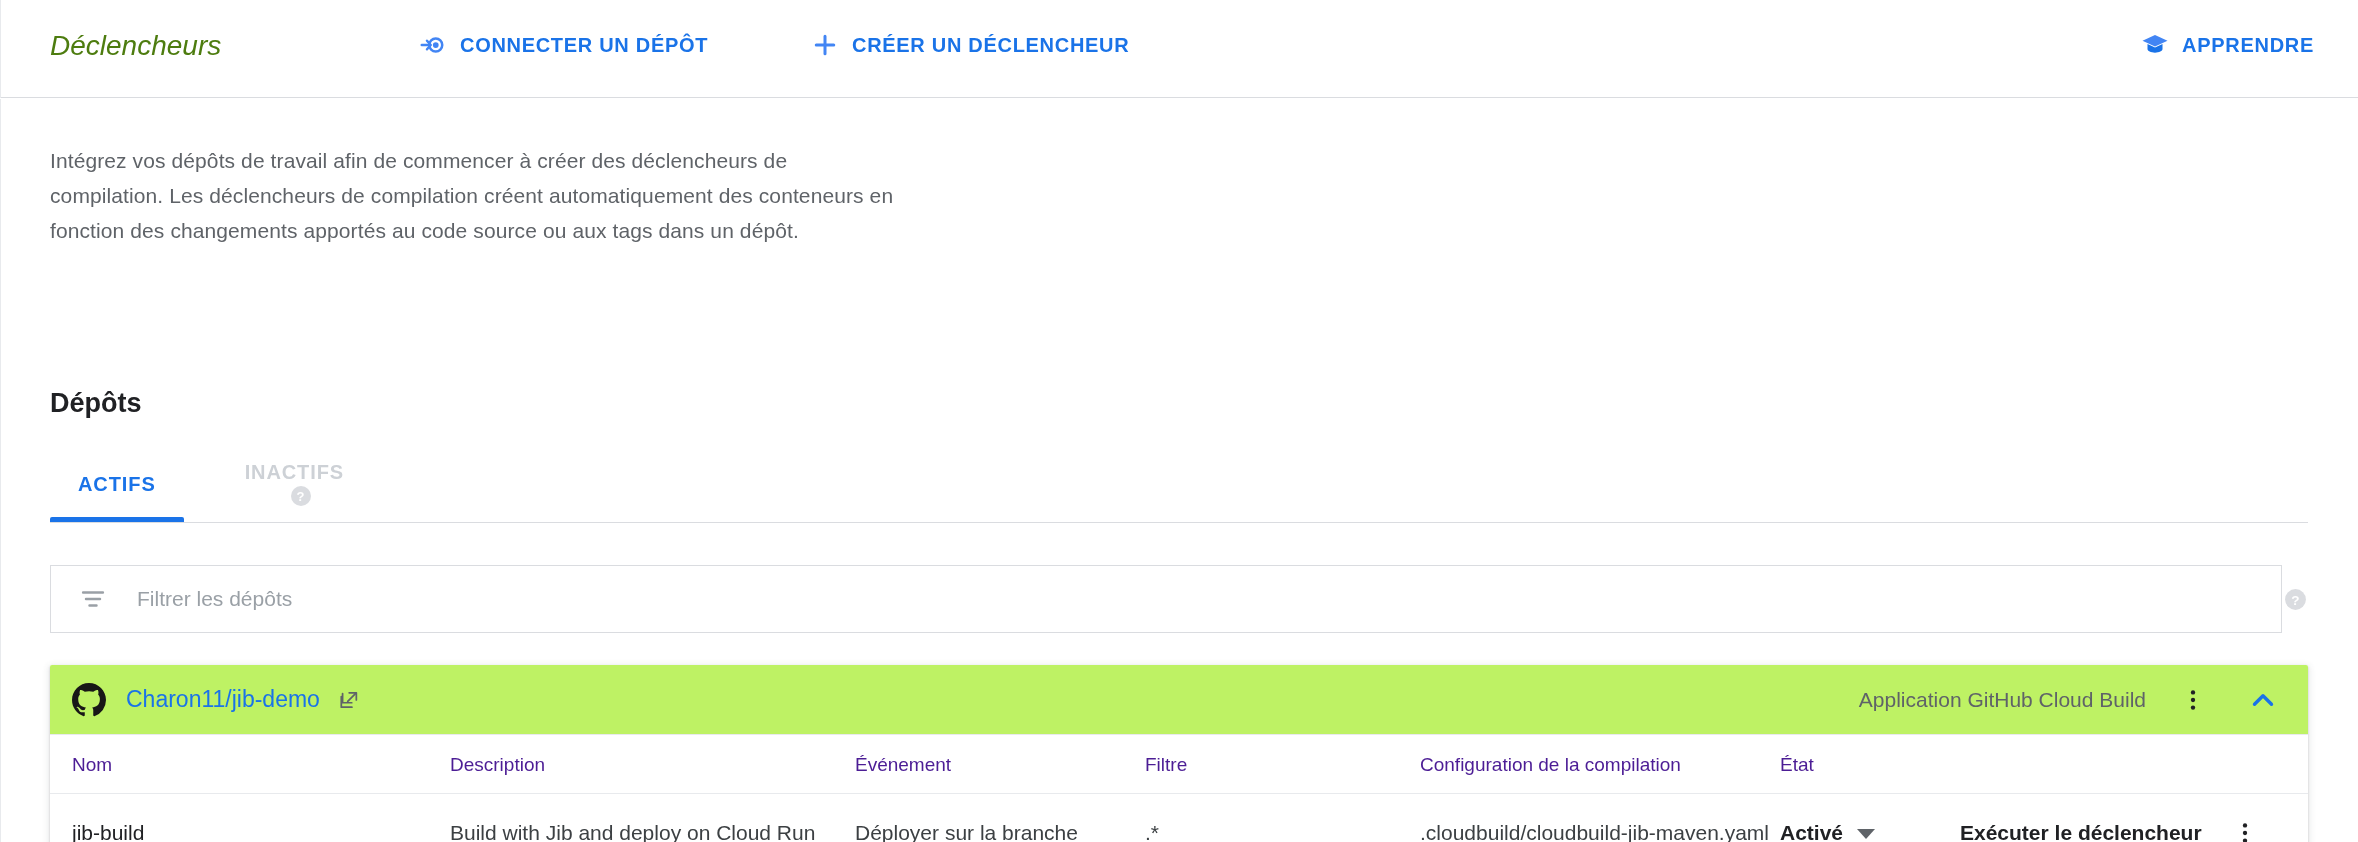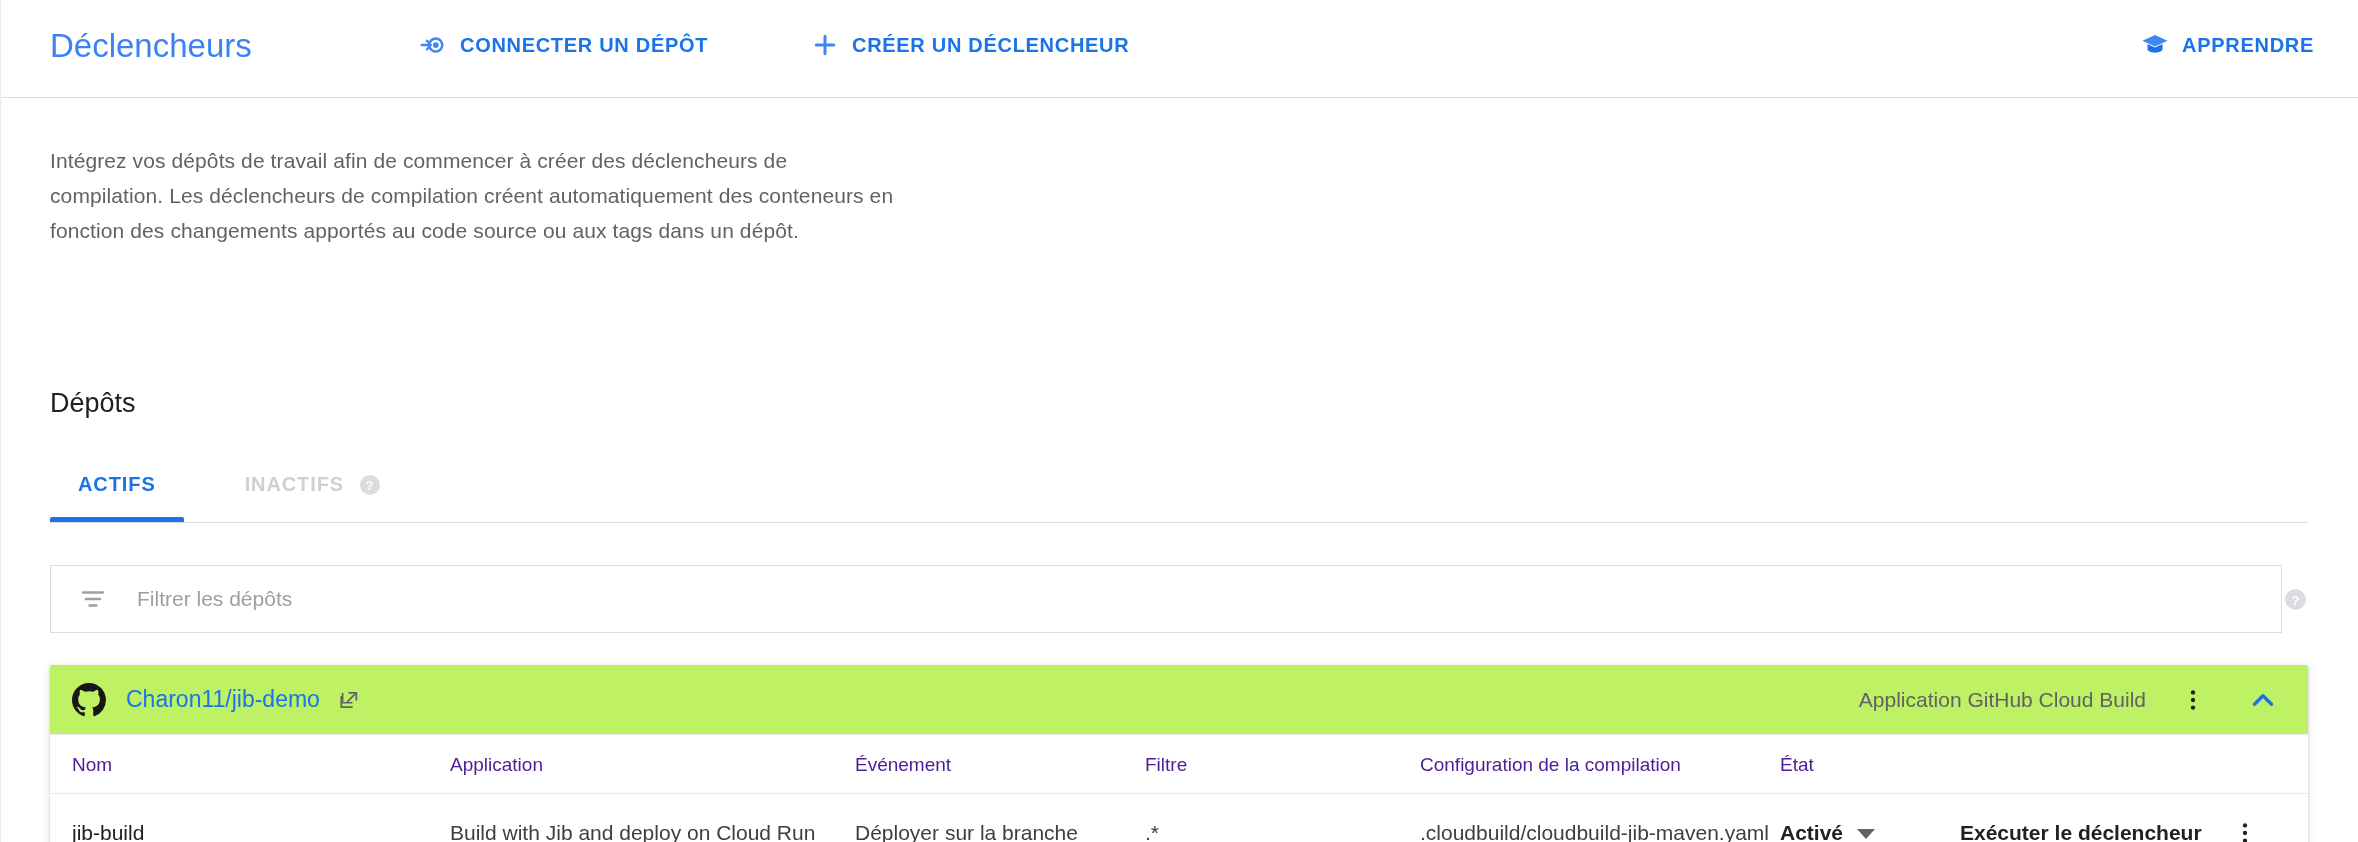--- a/index.html
+++ b/index.html
@@ -28,25 +28,26 @@
     align-items: center;
   }
   .topbar-left-rule {
     position: absolute;
     left: 0; top: 0; width: 1px; height: 98px;
     background: #e8eaed;
   }
   .page-title {
     position: absolute;
     left: 50px; top: 24px;
-    font-size: 33px;
-    color: #3b82f6;
+    font-size: 28px;
+    color: #4d7c0f;
     font-weight: 400;
     letter-spacing: 0px;
     line-height: 44px;
+    font-style: italic;
   }
   .hdr-action {
     position: absolute;
     display: flex;
     align-items: center;
     gap: 12px;
     cursor: pointer;
     user-select: none;
   }
   .hdr-action .lbl {
@@ -83,21 +84,21 @@
     line-height: 35px;
     color: #5f6368;
     letter-spacing: 0.1px;
   }
 
   .section-title {
     position: absolute;
     left: 50px; top: 286px;
     font-size: 27px;
     color: #202124;
-    font-weight: 400;
+    font-weight: 700;
     line-height: 36px;
   }
 
   
   .tabs {
     position: absolute;
     left: 50px; top: 348px;
     width: 2258px;
     height: 76px;
     border-bottom: 1px solid #dadce0;
@@ -113,21 +114,21 @@
     justify-content: center;
     padding: 0 28px;
     font-size: 20px;
     font-weight: 600;
     letter-spacing: 0.9px;
     cursor: pointer;
     user-select: none;
     white-space: nowrap;
   }
   .tab.active { color: #1a73e8; }
-  .tab.inactive { color: #cdd1d6; }
+  .tab.inactive { color: #cdd1d6; flex-direction: column; }
   .tab .underline {
     position: absolute;
     left: 0; bottom: 0;
     width: 100%; height: 5px;
     background: #1a73e8;
     border-radius: 2px 2px 0 0;
   }
   .tab-help {
     margin-left: 14px;
     width: 24px; height: 24px;
@@ -378,21 +379,21 @@
           <col style="width:405px">
           <col style="width:290px">
           <col style="width:275px">
           <col style="width:360px">
           <col style="width:180px">
           <col style="width:348px">
         </colgroup>
         <thead>
           <tr>
             <th class="col-pad-left">Nom</th>
-            <th>Application</th>
+            <th>Description</th>
             <th>Événement</th>
             <th>Filtre</th>
             <th>Configuration de la compilation</th>
             <th>État</th>
             <th></th>
           </tr>
         </thead>
         <tbody>
           <tr>
             <td class="name col-pad-left">jib-build</td>

